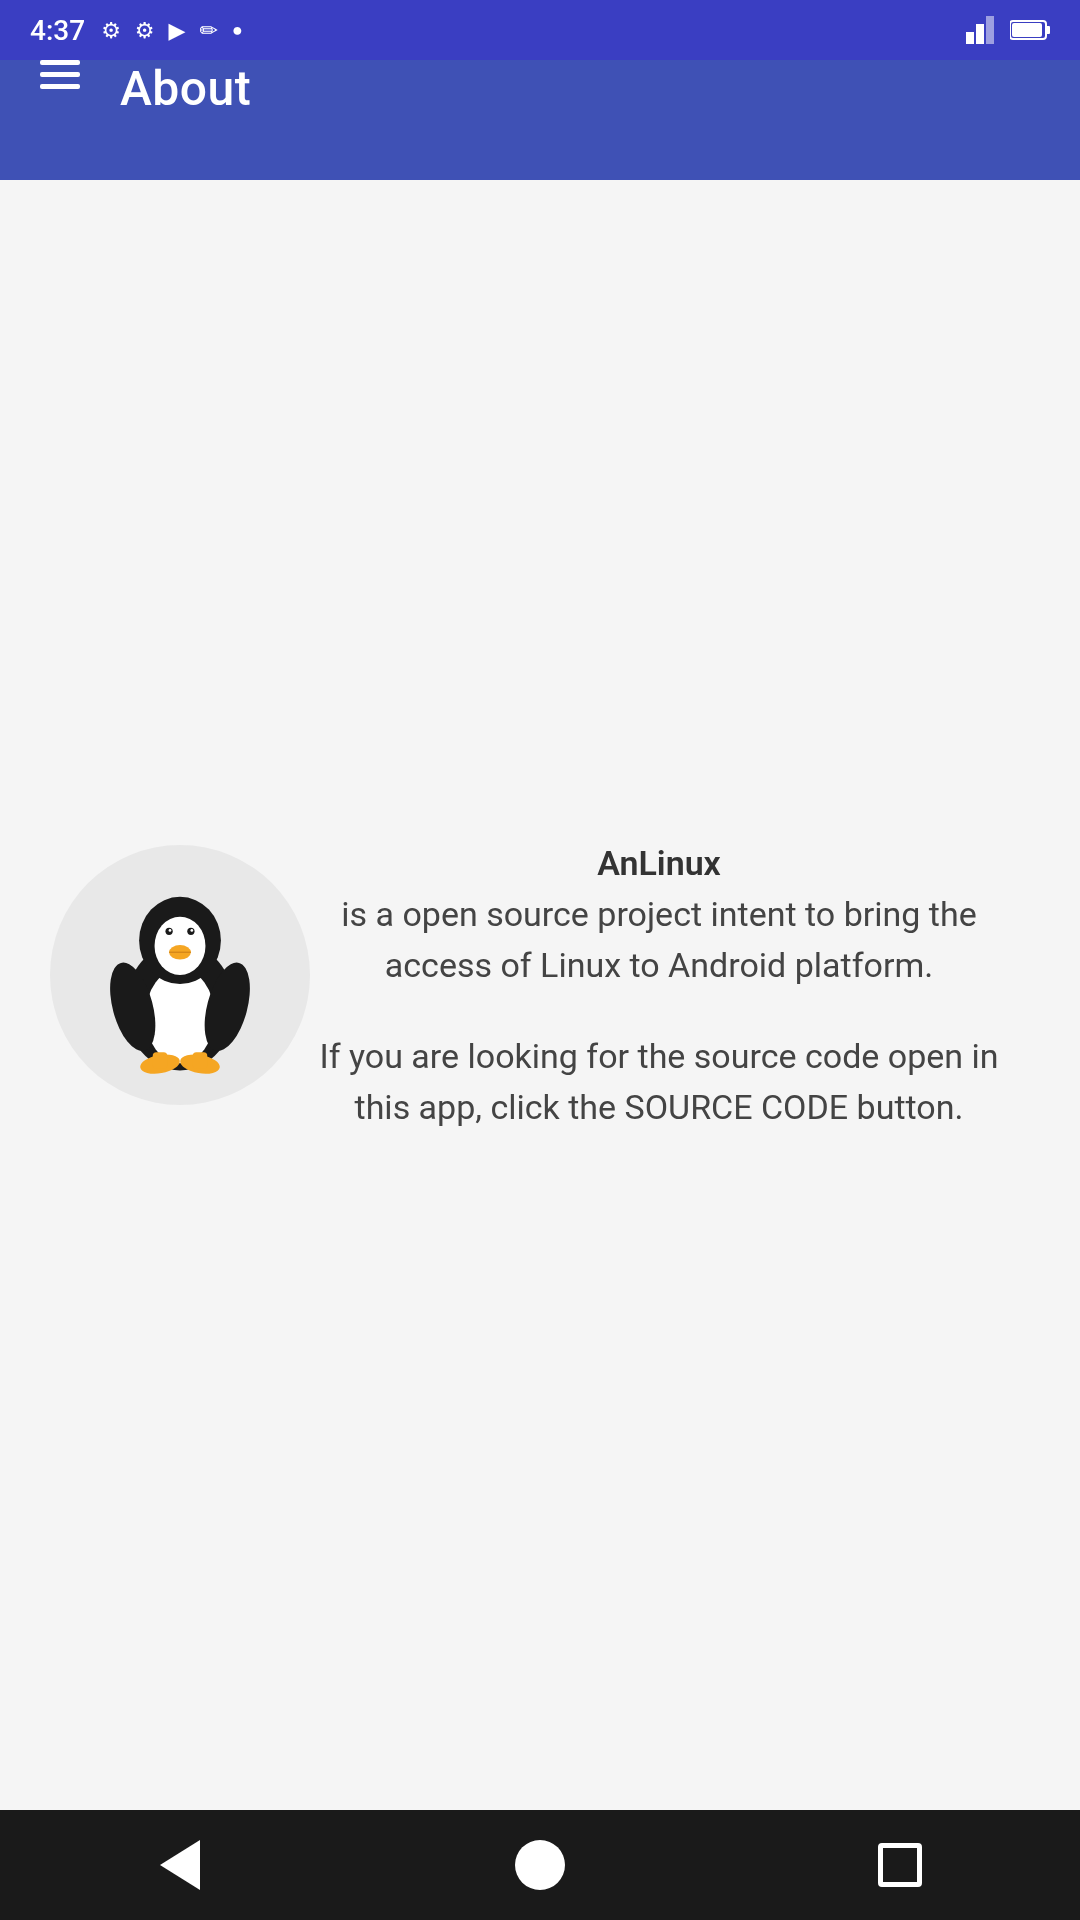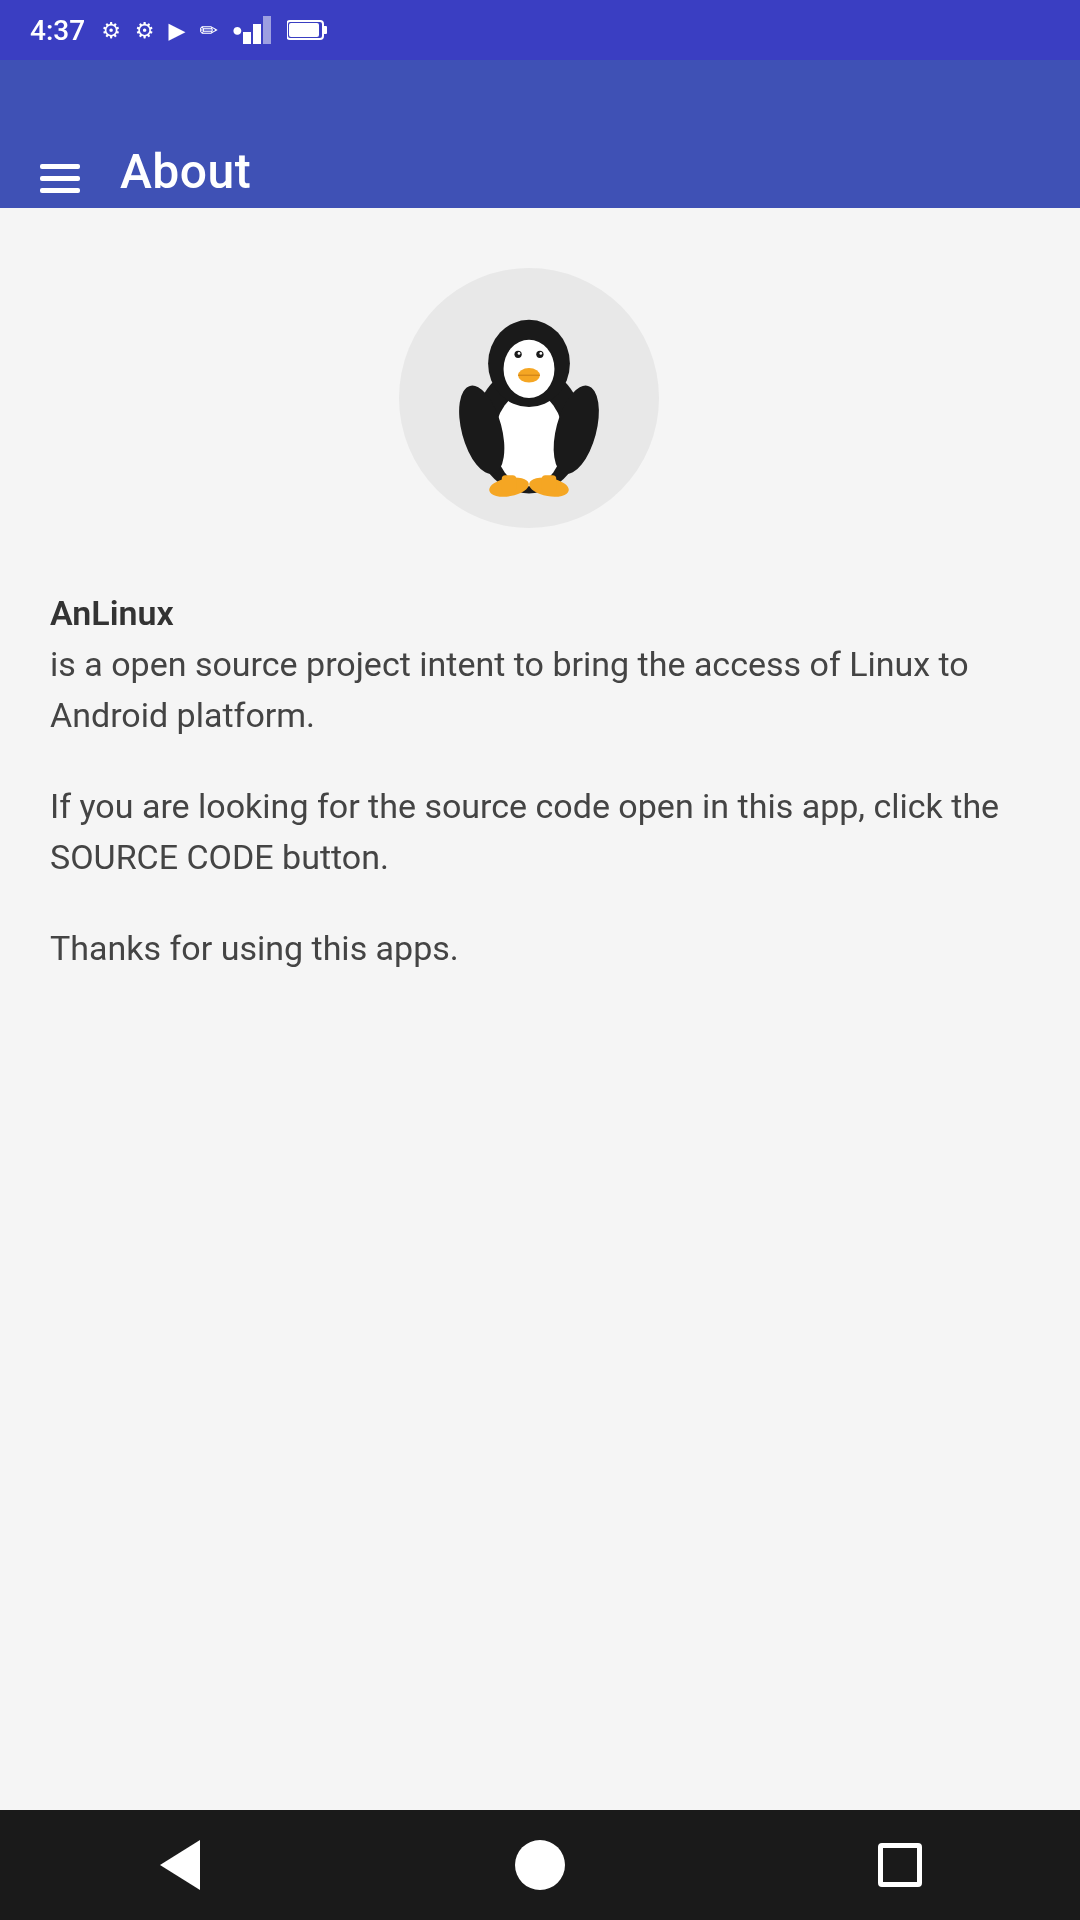--- a/index.html
+++ b/index.html
@@ -19,21 +19,21 @@
       flex-direction: column;
     }
 
     
     .status-bar {
       width: 100%;
       height: 60px;
       background: #3a3ec2;
       display: flex;
       align-items: center;
-      justify-content: flex-start;
+      justify-content: space-between;
       padding: 16px 30px;
       flex-shrink: 0;
     }
 
     .status-left {
       display: flex;
       align-items: center;
       gap: 16px;
     }
 
@@ -56,25 +56,25 @@
 
     .status-right {
       display: flex;
       align-items: center;
       gap: 12px;
     }
 
     
     .app-bar {
       width: 100%;
-      height: 148px;
+      height: 120px;
       background: #3f51b5;
       display: flex;
-      align-items: flex-end;
-      padding: 8px 40px;
+      align-items: flex-start;
+      padding: 0 40px;
       gap: 40px;
       flex-shrink: 0;
     }
 
     .hamburger-icon {
       color: white;
       font-size: 36px;
       cursor: pointer;
       line-height: 1;
     }
@@ -86,22 +86,23 @@
       letter-spacing: 0.5px;
     }
 
     
     .content {
       flex: 1;
       background: #f5f5f5;
       overflow-y: auto;
       padding: 60px 72px 40px 50px;
       display: flex;
-      flex-direction: column;
-      align-items: center;
+      flex-direction: row;
+      align-items: center;
+      text-align: center;
     }
 
     
     .logo-container {
       width: 260px;
       height: 260px;
       border-radius: 50%;
       background: #e8e8e8;
       display: flex;
       align-items: center;
@@ -264,23 +265,20 @@
       
       is a open source project intent to bring the access of Linux to Android platform.
     </p>
 
 
     <p class="about-paragraph">
       If you are looking for the source code open in this app, click the SOURCE CODE button.
     </p>
 
 
-    <p class="about-paragraph">
-      Thanks for using this apps.
-    </p>
 
   </div>
 </div>
 
 <div class="bottom-nav">
   <div class="nav-btn">
     <div class="nav-back"></div>
   </div>
   <div class="nav-btn">
     <div class="nav-home"></div>

